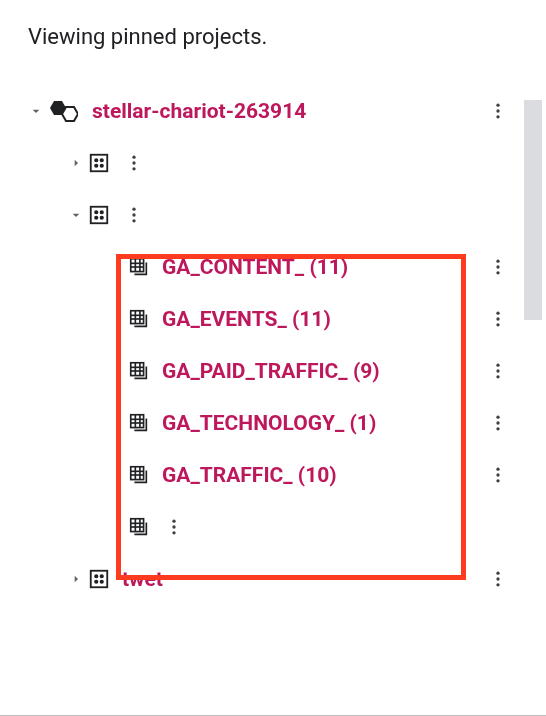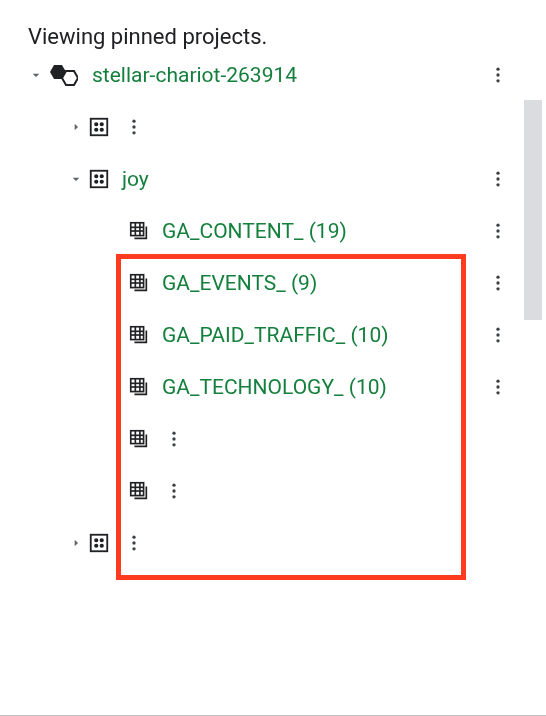--- a/index.html
+++ b/index.html
@@ -19,20 +19,21 @@
   .container {
     width: 100%;
     height: 100%;
     padding: 24px 0 0 24px;
     border-bottom: 1px solid #bfbfbf;
     position: relative;
   }
   .header-text {
     font-size: 22px;
     color: #202124;
+    margin-bottom: 36px;
     padding-left: 4px;
   }
   .scrollbar-stub {
     position: absolute;
     right: 4px;
     top: 100px;
     width: 18px;
     height: 220px;
     background: #dadce0;
     border-radius: 0;
@@ -68,23 +69,24 @@
   }
   .icon-slot {
     width: 34px;
     display: flex;
     justify-content: flex-start;
     align-items: center;
     flex-shrink: 0;
   }
   .label {
     font-size: 21px;
-    color: #15803d;
+    color: #be185d;
     flex: 1;
     white-space: nowrap;
+    font-weight: bold;
   }
   .more {
     width: 24px;
     display: flex;
     justify-content: center;
     align-items: center;
     color: #3c4043;
     flex-shrink: 0;
   }
   .more svg {
@@ -167,140 +169,140 @@
       </span>
       <span class="icon-slot">
         <svg width="22" height="22" viewBox="0 0 24 24" fill="none" stroke="#202124" stroke-width="2">
           <rect x="3" y="3" width="18" height="18"></rect>
           <circle cx="9" cy="9" r="1.3" fill="#202124"></circle>
           <circle cx="15" cy="9" r="1.3" fill="#202124"></circle>
           <circle cx="9" cy="15" r="1.3" fill="#202124"></circle>
           <circle cx="15" cy="15" r="1.3" fill="#202124"></circle>
         </svg>
       </span>
-      <span class="label">joy</span>
-      <span class="more">
-        <svg viewBox="0 0 24 24" fill="currentColor">
-            <circle cx="12" cy="5" r="2"></circle>
-            <circle cx="12" cy="12" r="2"></circle>
-            <circle cx="12" cy="19" r="2"></circle>
-          </svg>
-      </span>
-    </div>
-
-    <div class="row">
-      <span class="indent"></span>
-        <span class="indent"></span>
-        <span class="spacer"></span>
-      <span class="icon-slot">
-        <svg width="22" height="22" viewBox="0 0 24 24" fill="none" stroke="#202124" stroke-width="1.8">
-          <rect x="3" y="3" width="14" height="14"></rect>
-          <line x1="3" y1="8" x2="17" y2="8"></line>
-            <line x1="3" y1="12" x2="17" y2="12"></line>
-          <line x1="8" y1="3" x2="8" y2="17"></line>
-            <line x1="13" y1="3" x2="13" y2="17"></line>
-          <path d="M7 20 H20 V7"></path>
-        </svg>
-      </span>
-      <span class="label">GA_CONTENT_ (19)</span>
-      <span class="more">
-        <svg viewBox="0 0 24 24" fill="currentColor">
-            <circle cx="12" cy="5" r="2"></circle>
-            <circle cx="12" cy="12" r="2"></circle>
-            <circle cx="12" cy="19" r="2"></circle>
-          </svg>
-      </span>
-    </div>
-
-    <div class="row">
-      <span class="indent"></span>
-        <span class="indent"></span>
-        <span class="spacer"></span>
-      <span class="icon-slot">
-        <svg width="22" height="22" viewBox="0 0 24 24" fill="none" stroke="#202124" stroke-width="1.8">
-          <rect x="3" y="3" width="14" height="14"></rect>
-          <line x1="3" y1="8" x2="17" y2="8"></line>
-            <line x1="3" y1="12" x2="17" y2="12"></line>
-          <line x1="8" y1="3" x2="8" y2="17"></line>
-            <line x1="13" y1="3" x2="13" y2="17"></line>
-          <path d="M7 20 H20 V7"></path>
-        </svg>
-      </span>
-      <span class="label">GA_EVENTS_ (9)</span>
-      <span class="more">
-        <svg viewBox="0 0 24 24" fill="currentColor">
-            <circle cx="12" cy="5" r="2"></circle>
-            <circle cx="12" cy="12" r="2"></circle>
-            <circle cx="12" cy="19" r="2"></circle>
-          </svg>
-      </span>
-    </div>
-
-    <div class="row">
-      <span class="indent"></span>
-        <span class="indent"></span>
-        <span class="spacer"></span>
-      <span class="icon-slot">
-        <svg width="22" height="22" viewBox="0 0 24 24" fill="none" stroke="#202124" stroke-width="1.8">
-          <rect x="3" y="3" width="14" height="14"></rect>
-          <line x1="3" y1="8" x2="17" y2="8"></line>
-            <line x1="3" y1="12" x2="17" y2="12"></line>
-          <line x1="8" y1="3" x2="8" y2="17"></line>
-            <line x1="13" y1="3" x2="13" y2="17"></line>
-          <path d="M7 20 H20 V7"></path>
-        </svg>
-      </span>
-      <span class="label">GA_PAID_TRAFFIC_ (10)</span>
-      <span class="more">
-        <svg viewBox="0 0 24 24" fill="currentColor">
-            <circle cx="12" cy="5" r="2"></circle>
-            <circle cx="12" cy="12" r="2"></circle>
-            <circle cx="12" cy="19" r="2"></circle>
-          </svg>
-      </span>
-    </div>
-
-    <div class="row">
-      <span class="indent"></span>
-        <span class="indent"></span>
-        <span class="spacer"></span>
-      <span class="icon-slot">
-        <svg width="22" height="22" viewBox="0 0 24 24" fill="none" stroke="#202124" stroke-width="1.8">
-          <rect x="3" y="3" width="14" height="14"></rect>
-          <line x1="3" y1="8" x2="17" y2="8"></line>
-            <line x1="3" y1="12" x2="17" y2="12"></line>
-          <line x1="8" y1="3" x2="8" y2="17"></line>
-            <line x1="13" y1="3" x2="13" y2="17"></line>
-          <path d="M7 20 H20 V7"></path>
-        </svg>
-      </span>
-      <span class="label">GA_TECHNOLOGY_ (10)</span>
-      <span class="more">
-        <svg viewBox="0 0 24 24" fill="currentColor">
-            <circle cx="12" cy="5" r="2"></circle>
-            <circle cx="12" cy="12" r="2"></circle>
-            <circle cx="12" cy="19" r="2"></circle>
-          </svg>
-      </span>
-    </div>
-
-    <div class="row">
-      <span class="indent"></span>
-        <span class="indent"></span>
-        <span class="spacer"></span>
-      <span class="icon-slot">
-        <svg width="22" height="22" viewBox="0 0 24 24" fill="none" stroke="#202124" stroke-width="1.8">
-          <rect x="3" y="3" width="14" height="14"></rect>
-          <line x1="3" y1="8" x2="17" y2="8"></line>
-            <line x1="3" y1="12" x2="17" y2="12"></line>
-          <line x1="8" y1="3" x2="8" y2="17"></line>
-            <line x1="13" y1="3" x2="13" y2="17"></line>
-          <path d="M7 20 H20 V7"></path>
-        </svg>
-      </span>
+      <span class="more">
+        <svg viewBox="0 0 24 24" fill="currentColor">
+            <circle cx="12" cy="5" r="2"></circle>
+            <circle cx="12" cy="12" r="2"></circle>
+            <circle cx="12" cy="19" r="2"></circle>
+          </svg>
+      </span>
+    </div>
+
+    <div class="row">
+      <span class="indent"></span>
+        <span class="indent"></span>
+        <span class="spacer"></span>
+      <span class="icon-slot">
+        <svg width="22" height="22" viewBox="0 0 24 24" fill="none" stroke="#202124" stroke-width="1.8">
+          <rect x="3" y="3" width="14" height="14"></rect>
+          <line x1="3" y1="8" x2="17" y2="8"></line>
+            <line x1="3" y1="12" x2="17" y2="12"></line>
+          <line x1="8" y1="3" x2="8" y2="17"></line>
+            <line x1="13" y1="3" x2="13" y2="17"></line>
+          <path d="M7 20 H20 V7"></path>
+        </svg>
+      </span>
+      <span class="label">GA_CONTENT_ (11)</span>
+      <span class="more">
+        <svg viewBox="0 0 24 24" fill="currentColor">
+            <circle cx="12" cy="5" r="2"></circle>
+            <circle cx="12" cy="12" r="2"></circle>
+            <circle cx="12" cy="19" r="2"></circle>
+          </svg>
+      </span>
+    </div>
+
+    <div class="row">
+      <span class="indent"></span>
+        <span class="indent"></span>
+        <span class="spacer"></span>
+      <span class="icon-slot">
+        <svg width="22" height="22" viewBox="0 0 24 24" fill="none" stroke="#202124" stroke-width="1.8">
+          <rect x="3" y="3" width="14" height="14"></rect>
+          <line x1="3" y1="8" x2="17" y2="8"></line>
+            <line x1="3" y1="12" x2="17" y2="12"></line>
+          <line x1="8" y1="3" x2="8" y2="17"></line>
+            <line x1="13" y1="3" x2="13" y2="17"></line>
+          <path d="M7 20 H20 V7"></path>
+        </svg>
+      </span>
+      <span class="label">GA_EVENTS_ (11)</span>
+      <span class="more">
+        <svg viewBox="0 0 24 24" fill="currentColor">
+            <circle cx="12" cy="5" r="2"></circle>
+            <circle cx="12" cy="12" r="2"></circle>
+            <circle cx="12" cy="19" r="2"></circle>
+          </svg>
+      </span>
+    </div>
+
+    <div class="row">
+      <span class="indent"></span>
+        <span class="indent"></span>
+        <span class="spacer"></span>
+      <span class="icon-slot">
+        <svg width="22" height="22" viewBox="0 0 24 24" fill="none" stroke="#202124" stroke-width="1.8">
+          <rect x="3" y="3" width="14" height="14"></rect>
+          <line x1="3" y1="8" x2="17" y2="8"></line>
+            <line x1="3" y1="12" x2="17" y2="12"></line>
+          <line x1="8" y1="3" x2="8" y2="17"></line>
+            <line x1="13" y1="3" x2="13" y2="17"></line>
+          <path d="M7 20 H20 V7"></path>
+        </svg>
+      </span>
+      <span class="label">GA_PAID_TRAFFIC_ (9)</span>
+      <span class="more">
+        <svg viewBox="0 0 24 24" fill="currentColor">
+            <circle cx="12" cy="5" r="2"></circle>
+            <circle cx="12" cy="12" r="2"></circle>
+            <circle cx="12" cy="19" r="2"></circle>
+          </svg>
+      </span>
+    </div>
+
+    <div class="row">
+      <span class="indent"></span>
+        <span class="indent"></span>
+        <span class="spacer"></span>
+      <span class="icon-slot">
+        <svg width="22" height="22" viewBox="0 0 24 24" fill="none" stroke="#202124" stroke-width="1.8">
+          <rect x="3" y="3" width="14" height="14"></rect>
+          <line x1="3" y1="8" x2="17" y2="8"></line>
+            <line x1="3" y1="12" x2="17" y2="12"></line>
+          <line x1="8" y1="3" x2="8" y2="17"></line>
+            <line x1="13" y1="3" x2="13" y2="17"></line>
+          <path d="M7 20 H20 V7"></path>
+        </svg>
+      </span>
+      <span class="label">GA_TECHNOLOGY_ (1)</span>
+      <span class="more">
+        <svg viewBox="0 0 24 24" fill="currentColor">
+            <circle cx="12" cy="5" r="2"></circle>
+            <circle cx="12" cy="12" r="2"></circle>
+            <circle cx="12" cy="19" r="2"></circle>
+          </svg>
+      </span>
+    </div>
+
+    <div class="row">
+      <span class="indent"></span>
+        <span class="indent"></span>
+        <span class="spacer"></span>
+      <span class="icon-slot">
+        <svg width="22" height="22" viewBox="0 0 24 24" fill="none" stroke="#202124" stroke-width="1.8">
+          <rect x="3" y="3" width="14" height="14"></rect>
+          <line x1="3" y1="8" x2="17" y2="8"></line>
+            <line x1="3" y1="12" x2="17" y2="12"></line>
+          <line x1="8" y1="3" x2="8" y2="17"></line>
+            <line x1="13" y1="3" x2="13" y2="17"></line>
+          <path d="M7 20 H20 V7"></path>
+        </svg>
+      </span>
+      <span class="label">GA_TRAFFIC_ (10)</span>
       <span class="more">
         <svg viewBox="0 0 24 24" fill="currentColor">
             <circle cx="12" cy="5" r="2"></circle>
             <circle cx="12" cy="12" r="2"></circle>
             <circle cx="12" cy="19" r="2"></circle>
           </svg>
       </span>
     </div>
 
     <div class="row">
@@ -335,20 +337,21 @@
       </span>
       <span class="icon-slot">
         <svg width="22" height="22" viewBox="0 0 24 24" fill="none" stroke="#202124" stroke-width="2">
           <rect x="3" y="3" width="18" height="18"></rect>
           <circle cx="9" cy="9" r="1.3" fill="#202124"></circle>
           <circle cx="15" cy="9" r="1.3" fill="#202124"></circle>
           <circle cx="9" cy="15" r="1.3" fill="#202124"></circle>
           <circle cx="15" cy="15" r="1.3" fill="#202124"></circle>
         </svg>
       </span>
+      <span class="label">twet</span>
       <span class="more">
         <svg viewBox="0 0 24 24" fill="currentColor">
             <circle cx="12" cy="5" r="2"></circle>
             <circle cx="12" cy="12" r="2"></circle>
             <circle cx="12" cy="19" r="2"></circle>
           </svg>
       </span>
     </div>
 
   </div>

